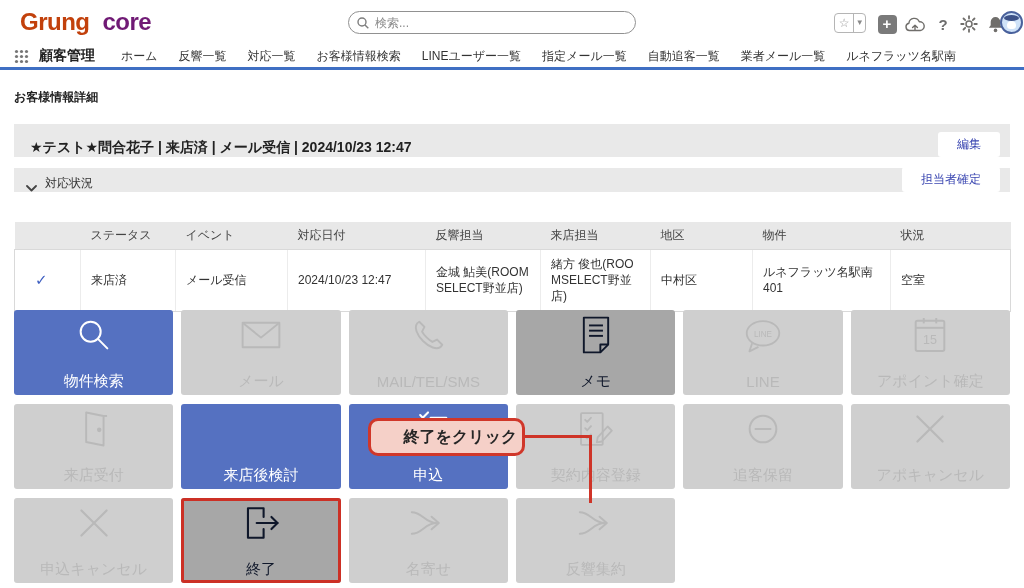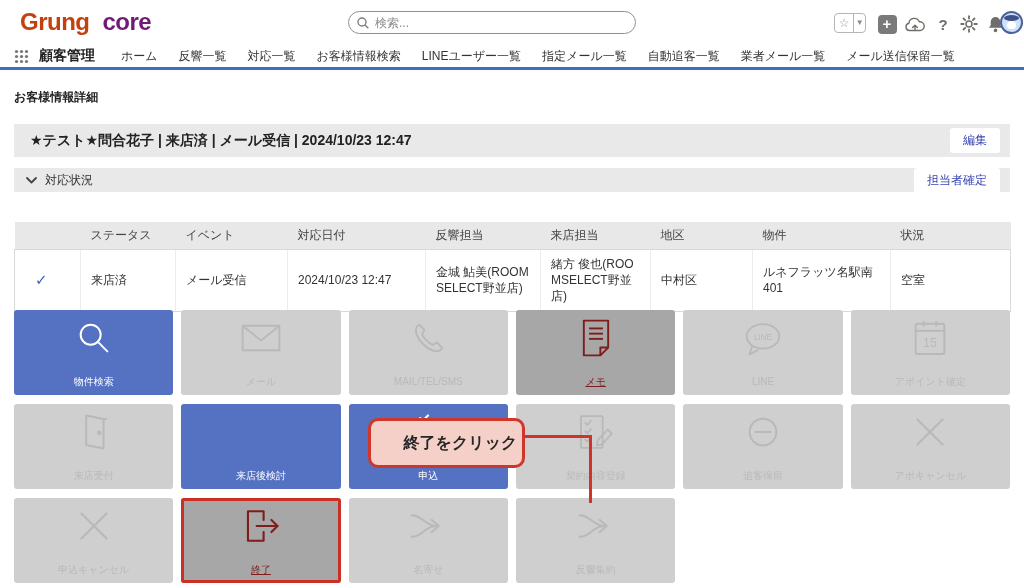--- a/index.html
+++ b/index.html
@@ -30,53 +30,53 @@
   
   .navbar { position:absolute; top:45px; left:0; width:1024px; height:25px; background:#fff; border-bottom:3px solid #3f6fc3; display:flex; align-items:center; }
   .waffle { margin-left:14px; margin-right:10px; cursor:pointer; display:flex; }
   .appname { font-size:14px; font-weight:700; color:#222; margin-right:26px; cursor:pointer; }
   .navitem { font-size:12px; color:#333; margin-right:21px; cursor:pointer; white-space:nowrap; }
 
   
   .page-title { position:absolute; top:89px; left:14px; font-size:12px; font-weight:700; color:#222; }
 
   
-  .graybar { position:absolute; left:14px; width:996px; background:#e9e9e9; display:flex; align-items:center; }
+  .graybar { position:absolute; left:14px; width:996px; background:#e9e9e9; display:flex; align-items:flex-end; }
   .customer-bar { top:124px; height:33px; }
   .customer-text { margin-left:16px; font-size:14px; font-weight:700; color:#222; }
   .status-bar { top:168px; height:24px; cursor:pointer; }
   .chev { margin-left:12px; margin-right:8px; display:flex; }
   .status-title { font-size:12px; color:#333; }
-  .bar-btn { position:absolute; right:10px; background:#fff; color:#3a46b1; font-size:12px; padding:4px 13px; border:none; border-radius:3px; cursor:pointer; font-family:inherit; white-space:nowrap; }
+  .bar-btn { position:absolute; right:10px; background:#fff; color:#3a46b1; font-size:12px; padding:4px 19px; border:none; border-radius:3px; cursor:pointer; font-family:inherit; white-space:nowrap; }
 
   
   table.resp { position:absolute; top:222px; left:14px; width:996px; border-collapse:collapse; table-layout:fixed; font-size:12px; }
   table.resp th { background:#e8e8e8; font-weight:400; color:#444; text-align:left; padding:5px 10px; height:24px; }
   table.resp td { background:#fff; color:#333; padding:6px 10px; vertical-align:middle; border-bottom:1px solid #d9d9d9; border-top:1px solid #d9d9d9; line-height:1.35; }
   table.resp td + td { border-left:1px solid #ececec; }
   table.resp td:first-child { border-left:1px solid #d9d9d9; }
   table.resp td:last-child { border-right:1px solid #d9d9d9; }
   td.staff { word-break:break-all; }
   .chk { color:#3e5fc1; font-size:15px; font-weight:700; margin-left:10px; }
 
   
   .tile-grid { position:absolute; top:310px; left:14px; width:996px; display:grid; grid-template-columns:repeat(6,1fr); column-gap:8px; row-gap:9px; }
   .tile { position:relative; height:85px; border-radius:3px; display:flex; flex-direction:column; align-items:center; justify-content:center; cursor:pointer; }
   .tile .ticn { height:42px; display:flex; align-items:center; justify-content:center; }
-  .tile .tlabel { font-size:10px; margin-top:16px; }
+  .tile .tlabel { font-size:15px; margin-top:16px; }
   .tile.blue { background:#5571c1; color:#fff; }
-  .tile.mid  { background:#a7a7a7; color:#7f1d1d;text-decoration:underline; }
+  .tile.mid  { background:#a7a7a7; color:#0f172a; }
   .tile.dis  { background:#cfcfcf; color:#b9b9b9; cursor:default; }
   .tile.hl::after { content:""; position:absolute; inset:0; border:3px solid #cc3025; border-radius:3px; pointer-events:none; }
 
   
   .conn { position:absolute; background:#cf3428; z-index:5; }
   .conn-h { left:520px; top:435px; width:72px; height:3px; }
   .conn-v { left:589px; top:435px; width:3px; height:68px; }
-  .tooltip { position:absolute; left:368px; top:418px; width:157px; height:50px; background:#f5d0c8; border:3px solid #d0372a; border-radius:10px; display:flex; align-items:center; justify-content:center; font-size:16px; font-weight:700; color:#262626; z-index:6;padding-left:28px; }
+  .tooltip { position:absolute; left:368px; top:418px; width:157px; height:38px; background:#f5d0c8; border:3px solid #d0372a; border-radius:10px; display:flex; align-items:center; justify-content:center; font-size:16px; font-weight:700; color:#262626; z-index:6;padding-left:28px; }
 
   svg { display:block; }
 </style>
 </head>
 <body>
 
 <div class="app">
 
   <div class="topbar">
     <div class="logo">
@@ -146,21 +146,21 @@
     </span>
     <span class="appname">顧客管理</span>
     <span class="navitem">ホーム</span>
     <span class="navitem">反響一覧</span>
     <span class="navitem">対応一覧</span>
     <span class="navitem">お客様情報検索</span>
     <span class="navitem">LINEユーザー一覧</span>
     <span class="navitem">指定メール一覧</span>
     <span class="navitem">自動追客一覧</span>
     <span class="navitem">業者メール一覧</span>
-    <span class="navitem">メール送信保留一覧</span>
+    <span class="navitem">ルネフラッツ名駅南</span>
   </div>
 
   <div class="page-title">お客様情報詳細</div>
 
   <div class="graybar customer-bar">
     <span class="customer-text">★テスト★問合花子 | 来店済 | メール受信 | 2024/10/23 12:47</span>
     <button class="bar-btn">編集</button>
   </div>
 
   <div class="graybar status-bar">

